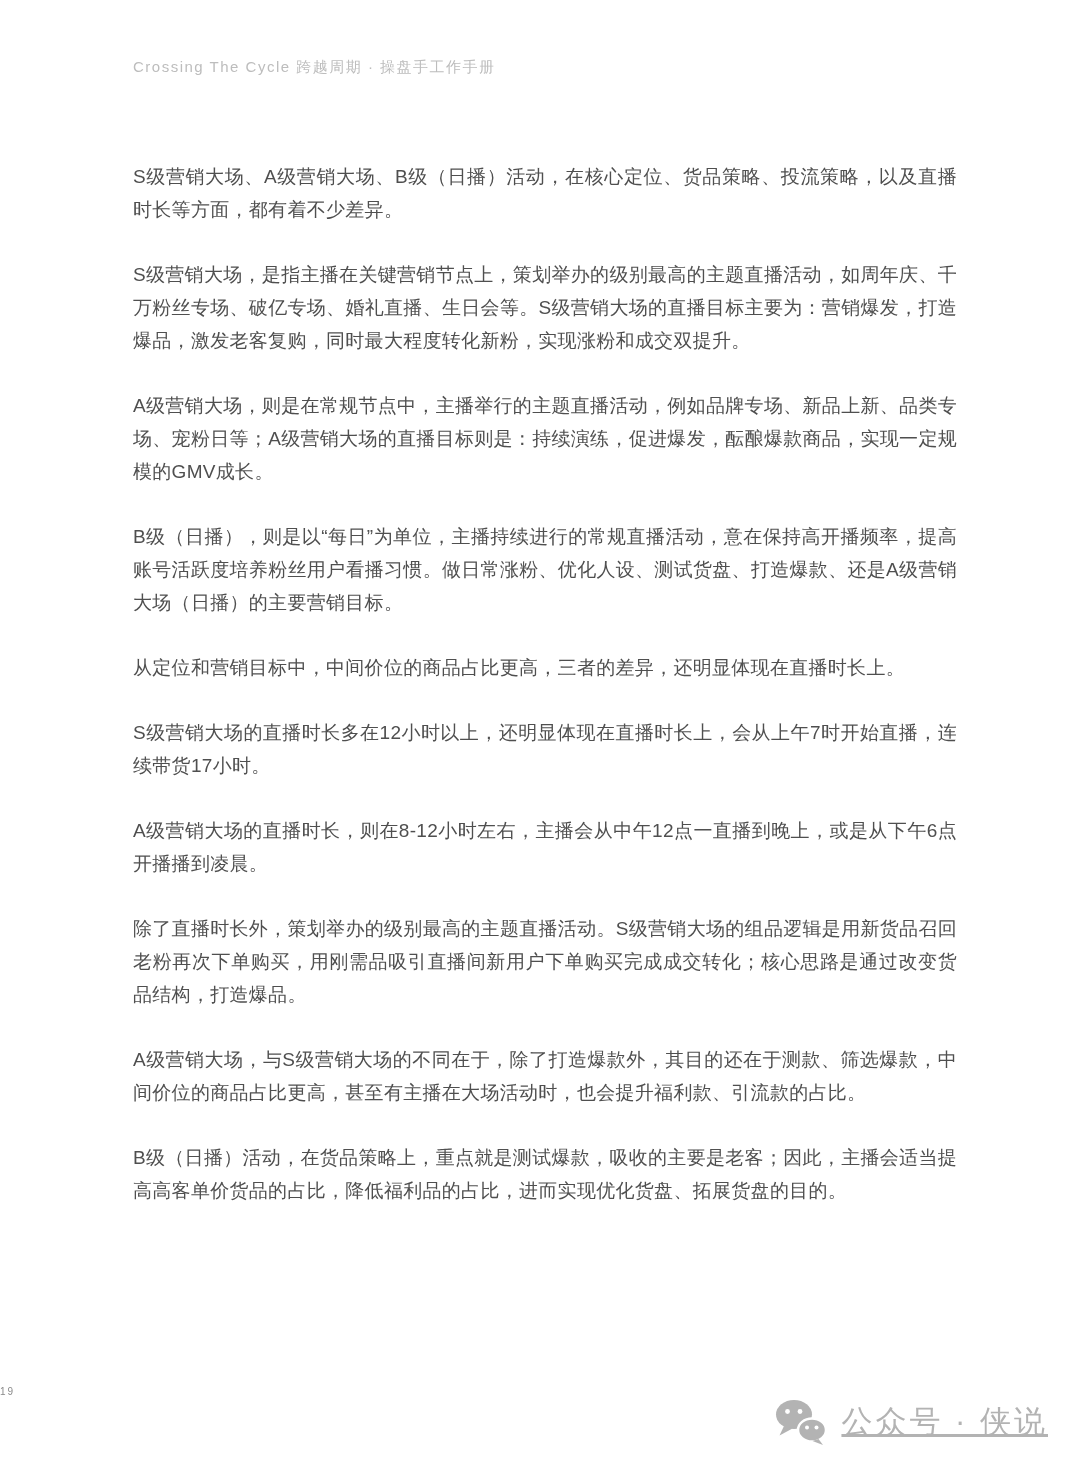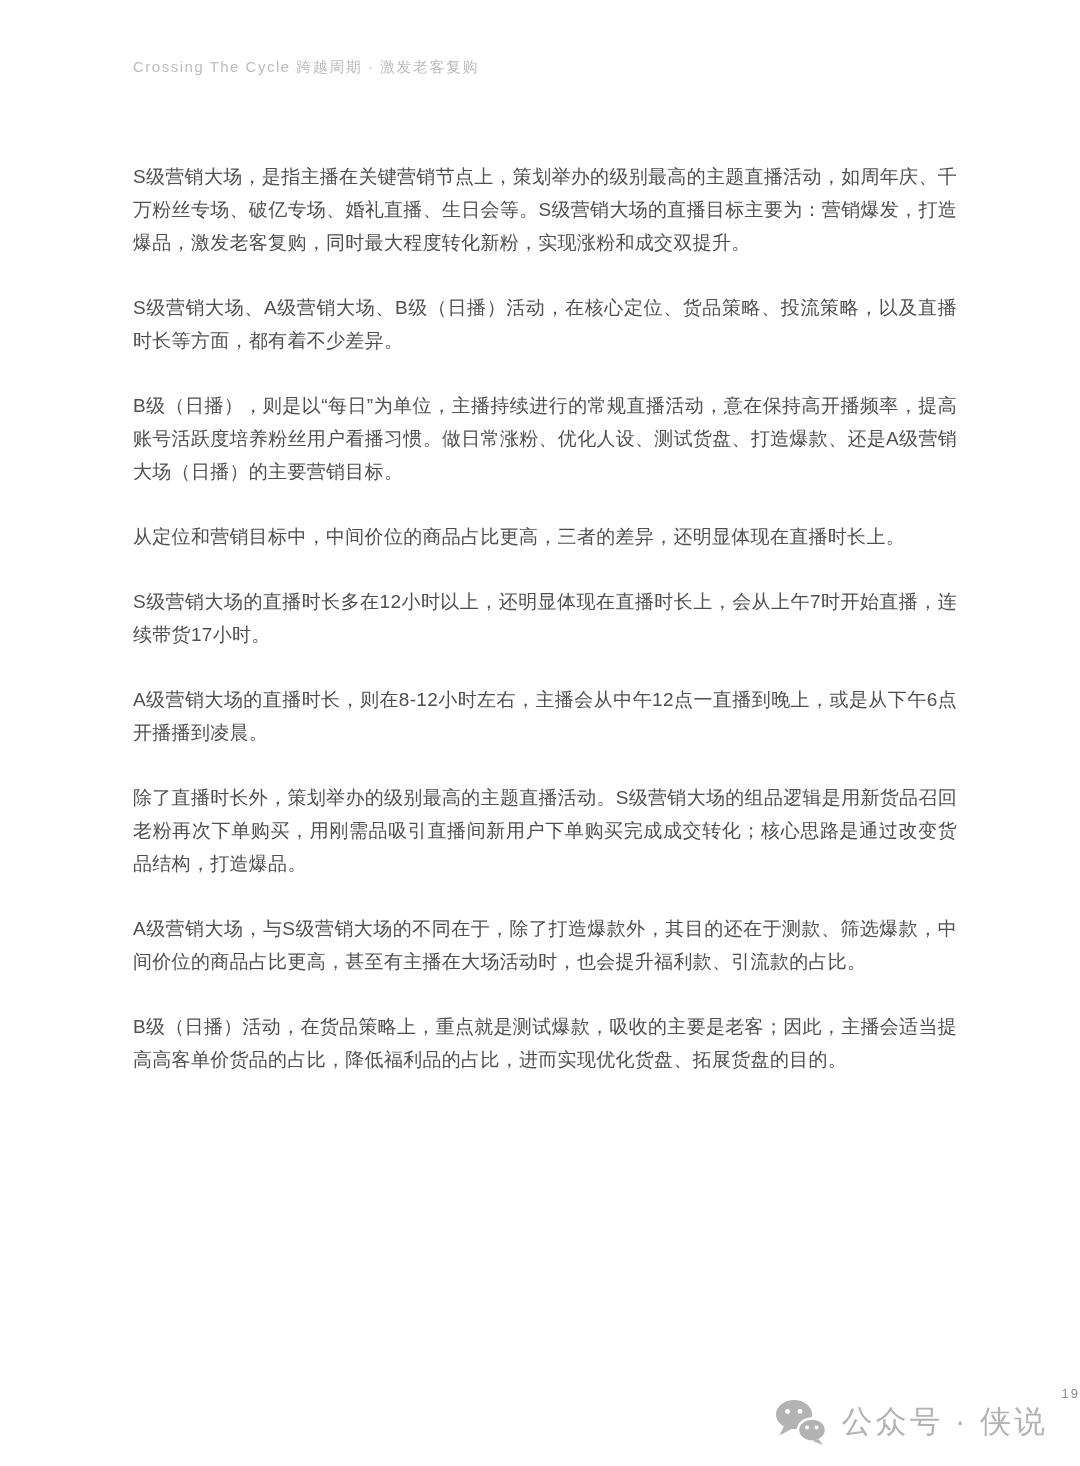--- a/index.html
+++ b/index.html
@@ -37,53 +37,55 @@
     color: #4f4f4f;
     text-align: justify;
     text-justify: inter-ideograph;
   }
 
   .page-number {
     position: absolute;
     left: 0;
     top: 1386px;
     width: 100%;
-    text-align: right;
-    font-size: 13px;
+    text-align: left;
+    font-size: 10px;
     letter-spacing: 2px;
     color: #8a8a8a;
   }
 
   .watermark {
     position: absolute;
     right: 32px;
     top: 1398px;
     display: flex;
     align-items: center;
     gap: 14px;
     color: #b3b3b3;
+    text-decoration: underline;
   }
   .wm-icon { display: inline-flex; }
   .wm-text {
     font-size: 31px;
     letter-spacing: 3px;
     color: #b3b3b3;
     white-space: nowrap;
   }
 </style>
 </head>
 <body>
 
 <div class="page">
 
-  <div class="running-header">Crossing The Cycle 跨越周期 · 激发老客复购</div>
+  <div class="running-header">Crossing The Cycle 跨越周期 · 操盘手工作手册</div>
 
   <main class="content">
+    <p class="para">S级营销大场、A级营销大场、B级（日播）活动，在核心定位、货品策略、投流策略，以及直播时长等方面，都有着不少差异。</p>
     <p class="para">S级营销大场，是指主播在关键营销节点上，策划举办的级别最高的主题直播活动，如周年庆、千万粉丝专场、破亿专场、婚礼直播、生日会等。S级营销大场的直播目标主要为：营销爆发，打造爆品，激发老客复购，同时最大程度转化新粉，实现涨粉和成交双提升。</p>
-    <p class="para">S级营销大场、A级营销大场、B级（日播）活动，在核心定位、货品策略、投流策略，以及直播时长等方面，都有着不少差异。</p>
+    <p class="para">A级营销大场，则是在常规节点中，主播举行的主题直播活动，例如品牌专场、新品上新、品类专场、宠粉日等；A级营销大场的直播目标则是：持续演练，促进爆发，酝酿爆款商品，实现一定规模的GMV成长。</p>
     <p class="para">B级（日播），则是以“每日”为单位，主播持续进行的常规直播活动，意在保持高开播频率，提高账号活跃度培养粉丝用户看播习惯。做日常涨粉、优化人设、测试货盘、打造爆款、还是A级营销大场（日播）的主要营销目标。</p>
     <p class="para">从定位和营销目标中，中间价位的商品占比更高，三者的差异，还明显体现在直播时长上。</p>
     <p class="para">S级营销大场的直播时长多在12小时以上，还明显体现在直播时长上，会从上午7时开始直播，连续带货17小时。</p>
     <p class="para">A级营销大场的直播时长，则在8-12小时左右，主播会从中午12点一直播到晚上，或是从下午6点开播播到凌晨。</p>
     <p class="para">除了直播时长外，策划举办的级别最高的主题直播活动。S级营销大场的组品逻辑是用新货品召回老粉再次下单购买，用刚需品吸引直播间新用户下单购买完成成交转化；核心思路是通过改变货品结构，打造爆品。</p>
     <p class="para">A级营销大场，与S级营销大场的不同在于，除了打造爆款外，其目的还在于测款、筛选爆款，中间价位的商品占比更高，甚至有主播在大场活动时，也会提升福利款、引流款的占比。</p>
     <p class="para">B级（日播）活动，在货品策略上，重点就是测试爆款，吸收的主要是老客；因此，主播会适当提高高客单价货品的占比，降低福利品的占比，进而实现优化货盘、拓展货盘的目的。</p>
   </main>
 
   <div class="page-number">19</div>

